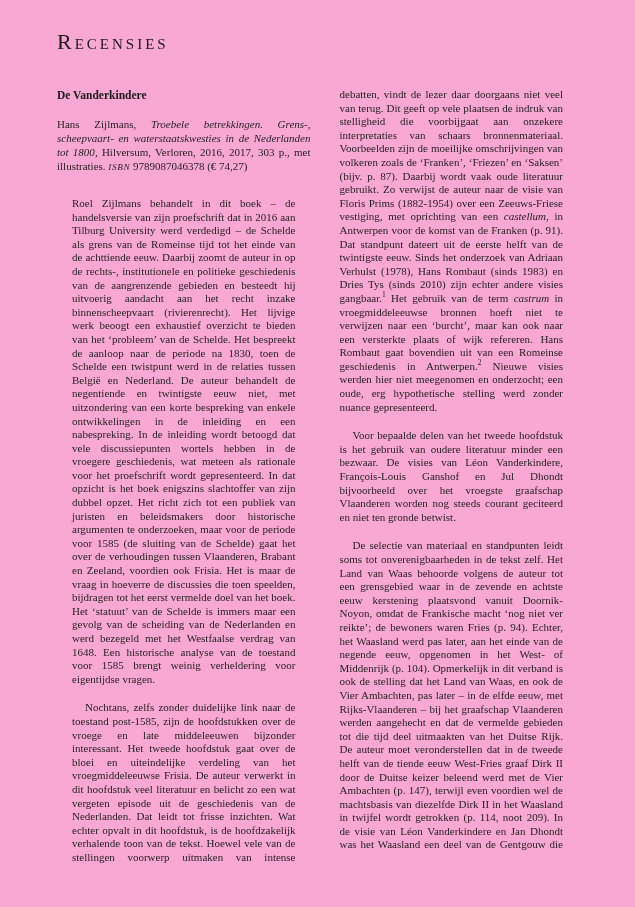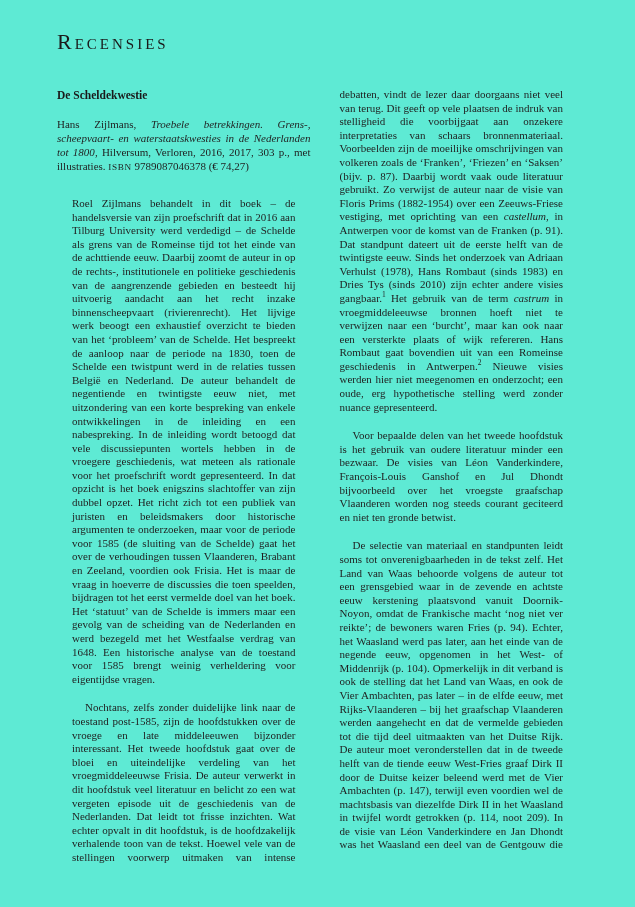--- a/index.html
+++ b/index.html
@@ -5,21 +5,21 @@
   html, body {
     margin: 0;
     padding: 0;
     background: #ffffff;
   }
   .page {
     position: relative;
     width: 635px;
     height: 907px;
     box-sizing: border-box;
-    background: #5eead4;
+    background: #f9a8d4;
     color: #1f1f1f;
     font-family: "Liberation Serif", serif;
     padding: 30px 57px 0 57px;
     overflow: hidden;
   }
   .page-title {
     margin: 0;
     font-size: 22px;
     font-weight: 400;
     font-variant: small-caps;
@@ -48,20 +48,21 @@
   }
   .bibliography {
     margin: 0 0 23px 0;
     font-size: 11px;
     line-height: 14px;
   }
   .bibliography i { font-style: italic; }
   .sc {
     font-size: 9.2px;
     letter-spacing: 0.6px;
+    font-style: italic;
   }
   .body-par {
     margin: 15px;
     font-size: 11px;
     line-height: 13.6px;
   }
   .body-par.indent { text-indent: 13px; }
   .body-par i { font-style: italic; }
   sup {
     font-size: 7.5px;
@@ -69,21 +70,21 @@
     vertical-align: super;
   }
 </style>
 </head>
 <body>
 
 <div class="page">
   <h1 class="page-title">Recensies</h1>
 
   <div class="columns">
-    <h2 class="review-heading">De Scheldekwestie</h2>
+    <h2 class="review-heading">De Vanderkindere</h2>
 
     <p class="bibliography"><span>Hans Zijlmans, </span><i>Troebele betrekkingen. Grens-, scheepvaart- en waterstaatskwesties in de Nederlanden tot 1800</i><span>, Hilversum, Verloren, 2016, 2017, 303 p., met illustraties. </span><span class="sc">ISBN</span><span> 9789087046378 (€ 74,27)</span></p>
 
     <div class="body-text">
         <p class="body-par"><span>Roel Zijlmans behandelt in dit boek – de handelsversie van zijn proefschrift dat in 2016 aan Tilburg University werd verdedigd – de Schelde als grens van de Romeinse tijd tot het einde van de achttiende eeuw. Daarbij zoomt de auteur in op de rechts-, institutionele en politieke geschiedenis van de aangrenzende gebieden en besteedt hij uitvoerig aandacht aan het recht inzake binnenscheepvaart (rivierenrecht). Het lijvige werk beoogt een exhaustief overzicht te bieden van het ‘probleem’ van de Schelde. Het bespreekt de aanloop naar de periode na 1830, toen de Schelde een twistpunt werd in de relaties tussen België en Nederland. De auteur behandelt de negentiende en twintigste eeuw niet, met uitzondering van een korte bespreking van enkele ontwikkelingen in de inleiding en een nabespreking. In de inleiding wordt betoogd dat vele discussiepunten wortels hebben in de vroegere geschiedenis, wat meteen als rationale voor het proefschrift wordt gepresenteerd. In dat opzicht is het boek enigszins slachtoffer van zijn dubbel opzet. Het richt zich tot een publiek van juristen en beleidsmakers door historische argumenten te onderzoeken, maar voor de periode voor 1585 (de sluiting van de Schelde) gaat het over de verhoudingen tussen Vlaanderen, Brabant en Zeeland, voordien ook Frisia. Het is maar de vraag in hoeverre de discussies die toen speelden, bijdragen tot het eerst vermelde doel van het boek. Het ‘statuut’ van de Schelde is immers maar een gevolg van de scheiding van de Nederlanden en werd bezegeld met het Westfaalse verdrag van 1648. Een historische analyse van de toestand voor 1585 brengt weinig verheldering voor eigentijdse vragen.</span></p>
         <p class="body-par indent"><span>Nochtans, zelfs zonder duidelijke link naar de toestand post-1585, zijn de hoofdstukken over de vroege en late middeleeuwen bijzonder interessant. Het tweede hoofdstuk gaat over de bloei en uiteindelijke verdeling van het vroegmiddeleeuwse Frisia. De auteur verwerkt in dit hoofdstuk veel literatuur en belicht zo een wat vergeten episode uit de geschiedenis van de Nederlanden. Dat leidt tot frisse inzichten. Wat echter opvalt in dit hoofdstuk, is de hoofdzakelijk verhalende toon van de tekst. Hoewel vele van de stellingen voorwerp uitmaken van intense debatten, vindt de lezer daar doorgaans niet veel van terug. Dit geeft op vele plaatsen de indruk van stelligheid die voorbijgaat aan onzekere interpretaties van schaars bronnenmateriaal. Voorbeelden zijn de moeilijke omschrijvingen van volkeren zoals de ‘Franken’, ‘Friezen’ en ‘Saksen’ (bijv. p. 87). Daarbij wordt vaak oude literatuur gebruikt. Zo verwijst de auteur naar de visie van Floris Prims (1882-1954) over een Zeeuws-Friese vestiging, met oprichting van een </span><i>castellum</i><span>, in Antwerpen voor de komst van de Franken (p. 91). Dat standpunt dateert uit de eerste helft van de twintigste eeuw. Sinds het onderzoek van Adriaan Verhulst (1978), Hans Rombaut (sinds 1983) en Dries Tys (sinds 2010) zijn echter andere visies gangbaar.</span><sup>1</sup><span> Het gebruik van de term </span><i>castrum</i><span> in vroegmiddeleeuwse bronnen hoeft niet te verwijzen naar een ‘burcht’, maar kan ook naar een versterkte plaats of wijk refereren. Hans Rombaut gaat bovendien uit van een Romeinse geschiedenis in Antwerpen.</span><sup>2</sup><span> Nieuwe visies werden hier niet meegenomen en onderzocht; een oude, erg hypothetische stelling werd zonder nuance gepresenteerd.</span></p>
         <p class="body-par indent"><span>Voor bepaalde delen van het tweede hoofdstuk is het gebruik van oudere literatuur minder een bezwaar. De visies van Léon Vanderkindere, François-Louis Ganshof en Jul Dhondt bijvoorbeeld over het vroegste graafschap Vlaanderen worden nog steeds courant geciteerd en niet ten gronde betwist.</span></p>
         <p class="body-par indent"><span>De selectie van materiaal en standpunten leidt soms tot onverenigbaarheden in de tekst zelf. Het Land van Waas behoorde volgens de auteur tot een grensgebied waar in de zevende en achtste eeuw kerstening plaatsvond vanuit Doornik-Noyon, omdat de Frankische macht ‘nog niet ver reikte’; de bewoners waren Fries (p. 94). Echter, het Waasland werd pas later, aan het einde van de negende eeuw, opgenomen in het West- of Middenrijk (p. 104). Opmerkelijk in dit verband is ook de stelling dat het Land van Waas, en ook de Vier Ambachten, pas later – in de elfde eeuw, met Rijks-Vlaanderen – bij het graafschap Vlaanderen werden aangehecht en dat de vermelde gebieden tot die tijd deel uitmaakten van het Duitse Rijk. De auteur moet veronderstellen dat in de tweede helft van de tiende eeuw West-Fries graaf Dirk II door de Duitse keizer beleend werd met de Vier Ambachten (p. 147), terwijl even voordien wel de machtsbasis van diezelfde Dirk II in het Waasland in twijfel wordt getrokken (p. 114, noot 209). In de visie van Léon Vanderkindere en Jan Dhondt was het Waasland een deel van de Gentgouw die al vroeg in handen van de Vlaamse graven kwam. Kortom, de</span></p>
       </div>
   </div>

